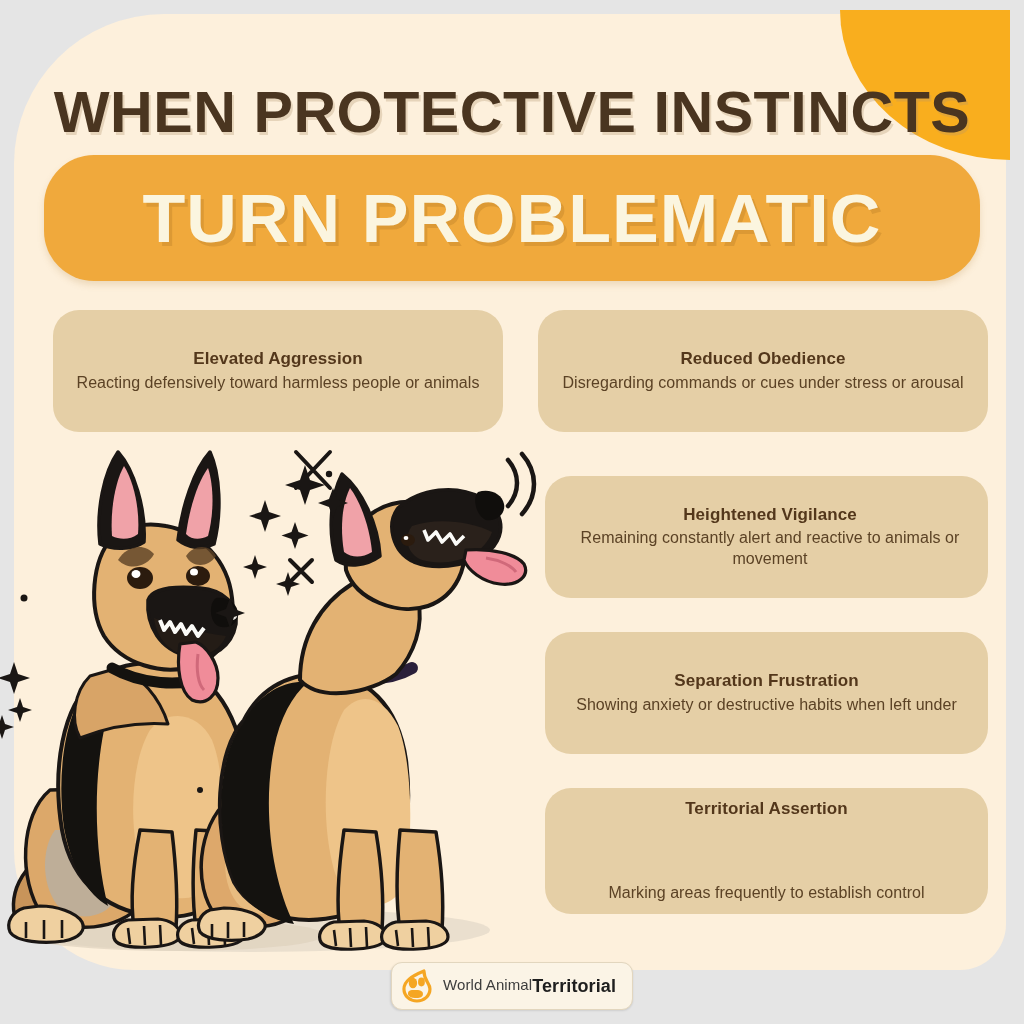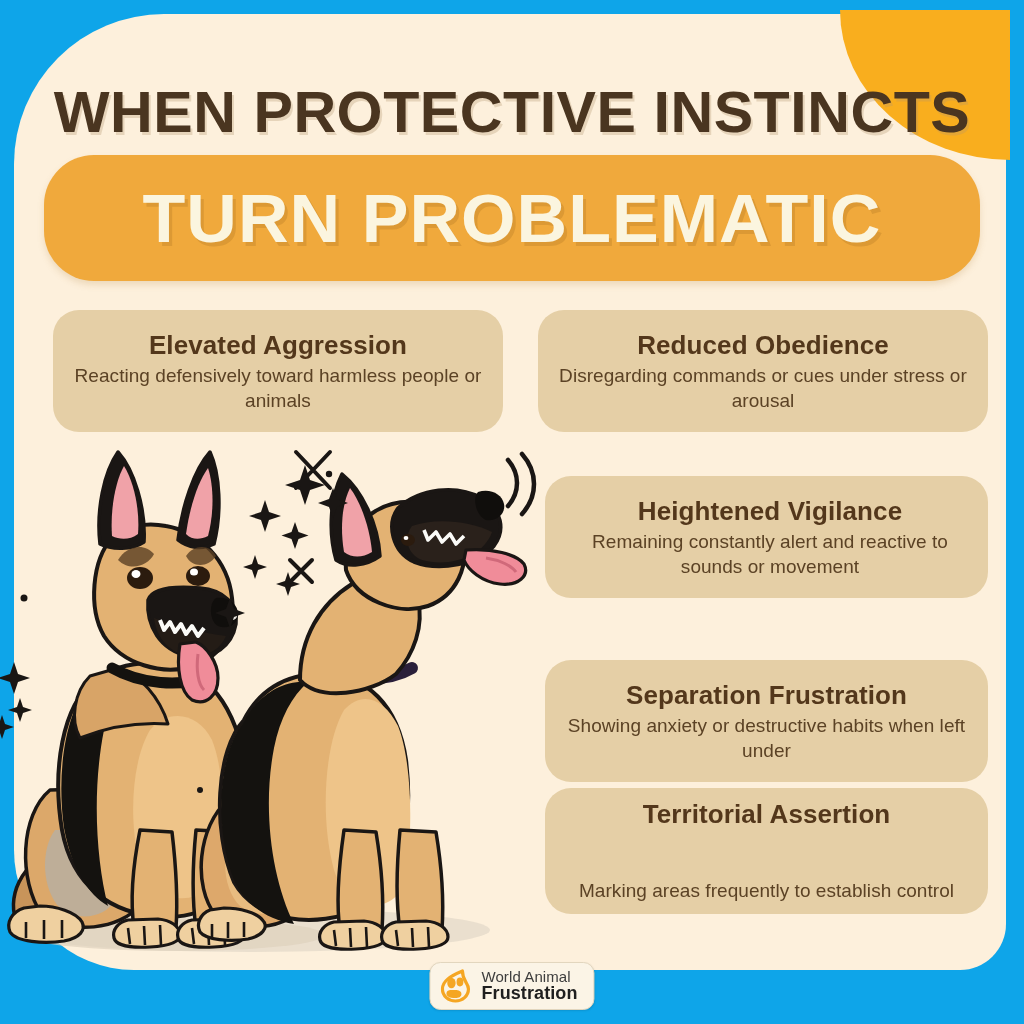--- a/index.html
+++ b/index.html
@@ -6,21 +6,21 @@
   html, body { width:1024px; height:1024px; overflow:hidden; }
   body {
     font-family:"Liberation Sans", sans-serif;
     background:#F9AE1E;
     position:relative;
   }
 
   
   #frame {
     position:absolute; inset:0;
-    background:#0ea5e9;
+    background:#e5e5e5;
   }
   #panel {
     position:absolute;
     left:14px; top:14px; right:18px; bottom:54px;
     background:#FDF0DC;
     border-top-left-radius:150px;
     border-top-right-radius:120px;
     border-bottom-left-radius:120px;
     border-bottom-right-radius:46px;
   }
@@ -75,56 +75,56 @@
     border-radius:26px;
     display:flex;
     flex-direction:column;
     align-items:center;
     justify-content:center;
     padding:10px 14px;
     text-align:center;
   }
   .card-title {
     font-weight:bold;
-    font-size:26px;
+    font-size:17px;
     color:#53371B;
     line-height:1.25;
     margin-bottom:3px;
     letter-spacing:0.1px;
   }
   .card-desc {
-    font-size:19px;
+    font-size:16px;
     color:#5B4225;
     line-height:1.30;
     letter-spacing:0.05px;
   }
 
   #card0 { left:53px;  top:310px; width:450px; height:122px; }
   #card1 { left:538px; top:310px; width:450px; height:122px; }
   #card2 { left:545px; top:476px; width:443px; height:122px;padding-left:21px; }
-  #card3 { left:545px; top:632px; width:443px; height:122px;margin-top:28px; }
+  #card3 { left:545px; top:632px; width:443px; height:122px; }
   #card4 { left:545px; top:788px; width:443px; height:126px;justify-content:space-between; }
 
   
   #illo { position:absolute; left:0px; top:430px; width:545px; height:545px; }
 
   
   #logo {
     position:absolute;
     left:50%; transform:translateX(-50%);
     top:962px;
     height:48px;
     padding:0 16px 0 10px;
     background:#FBF4E6;
     border:1px solid #E2D6BE;
     border-radius:11px;
     display:flex; align-items:center; gap:9px;
     box-shadow:0 1px 2px rgba(0,0,0,0.10);
   }
-  #logo-text { display:flex; flex-direction:column; line-height:1.04; }
+  #logo-text { display:flex; flex-direction:row; line-height:1.04; }
   #logo-line1 { font-size:15px; color:#3D3D3D; letter-spacing:0.1px; }
   #logo-line2 { font-size:18px; font-weight:bold; color:#1F1F1F; letter-spacing:0.1px; }
 </style>
 </head>
 <body>
 
 <div id="frame">
   <div id="panel">
     <div id="panel-sweep-tr"></div>
   </div>
@@ -140,21 +140,21 @@
     <div class="card-desc">Reacting defensively toward harmless people or animals</div>
   </div>
 
   <div class="card" id="card1">
     <div class="card-title">Reduced Obedience</div>
     <div class="card-desc">Disregarding commands or cues under stress or arousal</div>
   </div>
 
   <div class="card" id="card2">
     <div class="card-title">Heightened Vigilance</div>
-    <div class="card-desc">Remaining constantly alert and reactive to sounds or movement</div>
+    <div class="card-desc">Remaining constantly alert and reactive to animals or movement</div>
   </div>
 
   <div class="card" id="card3">
     <div class="card-title">Separation Frustration</div>
     <div class="card-desc">Showing anxiety or destructive habits when left under</div>
   </div>
 
   <div class="card" id="card4">
     <div class="card-title">Territorial Assertion</div>
     <div class="card-desc">Marking areas frequently to establish control</div>
@@ -301,16 +301,16 @@
 
   <div id="logo">
     <svg width="32" height="34" viewBox="0 0 32 34">
       <path d="M22 2 C22 12 28 14 28 20 C28 27 22 32 15 32 C8 32 2 27 2 20 C2 12 10 7 22 2 Z" fill="none" stroke="#F5A623" stroke-width="3.2" stroke-linejoin="round"></path>
       <ellipse cx="11" cy="14" rx="4.2" ry="5.2" fill="#F5A623"></ellipse>
       <ellipse cx="19.5" cy="13" rx="3.4" ry="4.4" fill="#F5A623"></ellipse>
       <path d="M10 21 C6 21 5 25 7 27 C9 29 12 29 15 29 C18 29 21 28 21 25 C21 22 18 21 15 21 Z" fill="#F5A623"></path>
     </svg>
     <div id="logo-text">
       <span id="logo-line1">World Animal</span>
-      <span id="logo-line2">Frustration</span>
+      <span id="logo-line2">Territorial</span>
     </div>
   </div>
 </div>
 
 </body></html>

